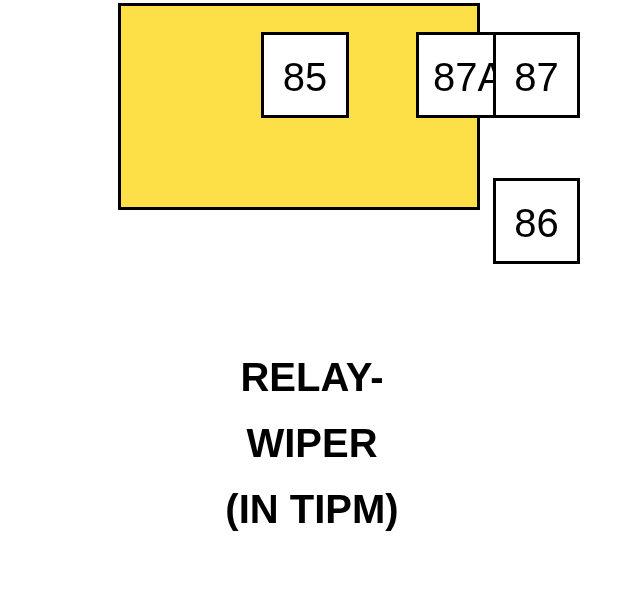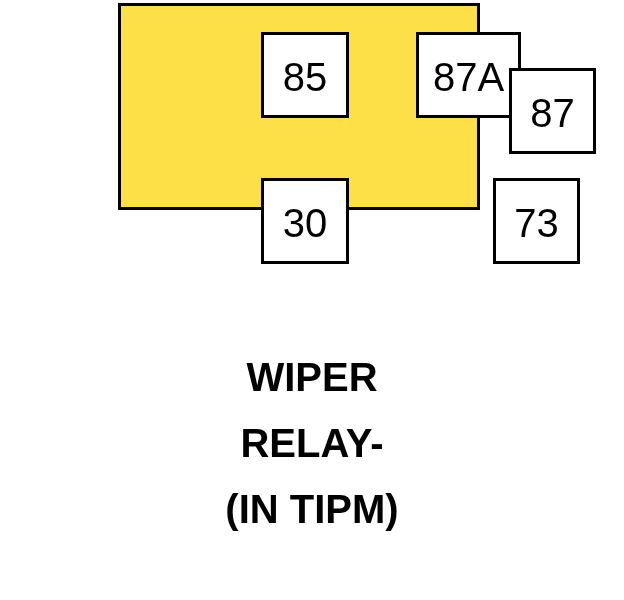--- a/index.html
+++ b/index.html
@@ -44,21 +44,21 @@
     font-weight: 400;
     letter-spacing: 0px;
     padding-bottom: 18px;
     white-space: nowrap;
     font-family: "Liberation Sans", sans-serif;
   }
 
   
   #pin-85  { left: 140px; top: 26px;  width: 88px;  height: 86px; }
   #pin-87a { left: 247px; top: 26px;  width: 105px; height: 86px; margin-left: 48px; }
-  #pin-87  { left: 388px; top: 26px;  width: 87px;  height: 86px; margin-top: 36px; }
+  #pin-87  { left: 372px; top: 26px;  width: 87px;  height: 86px; }
   
   #pin-30  { left: 140px; top: 172px; width: 88px;  height: 86px; }
   #pin-86  { left: 372px; top: 172px; width: 87px;  height: 86px; }
 
   
   #relay-caption {
     position: absolute;
     left: 0;
     top: 344px;
     width: 624px;
@@ -83,27 +83,24 @@
   </div>
 
   <div class="pin-terminal" id="pin-87a">
     <span class="pin-label">87A</span>
   </div>
 
   <div class="pin-terminal" id="pin-87">
     <span class="pin-label">87</span>
   </div>
 
-  <div class="pin-terminal" id="pin-30">
-    <span class="pin-label">30</span>
-  </div>
 
   <div class="pin-terminal" id="pin-86">
-    <span class="pin-label">73</span>
+    <span class="pin-label">86</span>
   </div>
 
 </div>
 
 <div id="relay-caption">
+  <div class="caption-line">RELAY-</div>
   <div class="caption-line">WIPER</div>
-  <div class="caption-line">RELAY-</div>
   <div class="caption-line">(IN TIPM)</div>
 </div>
 
 </body></html>

